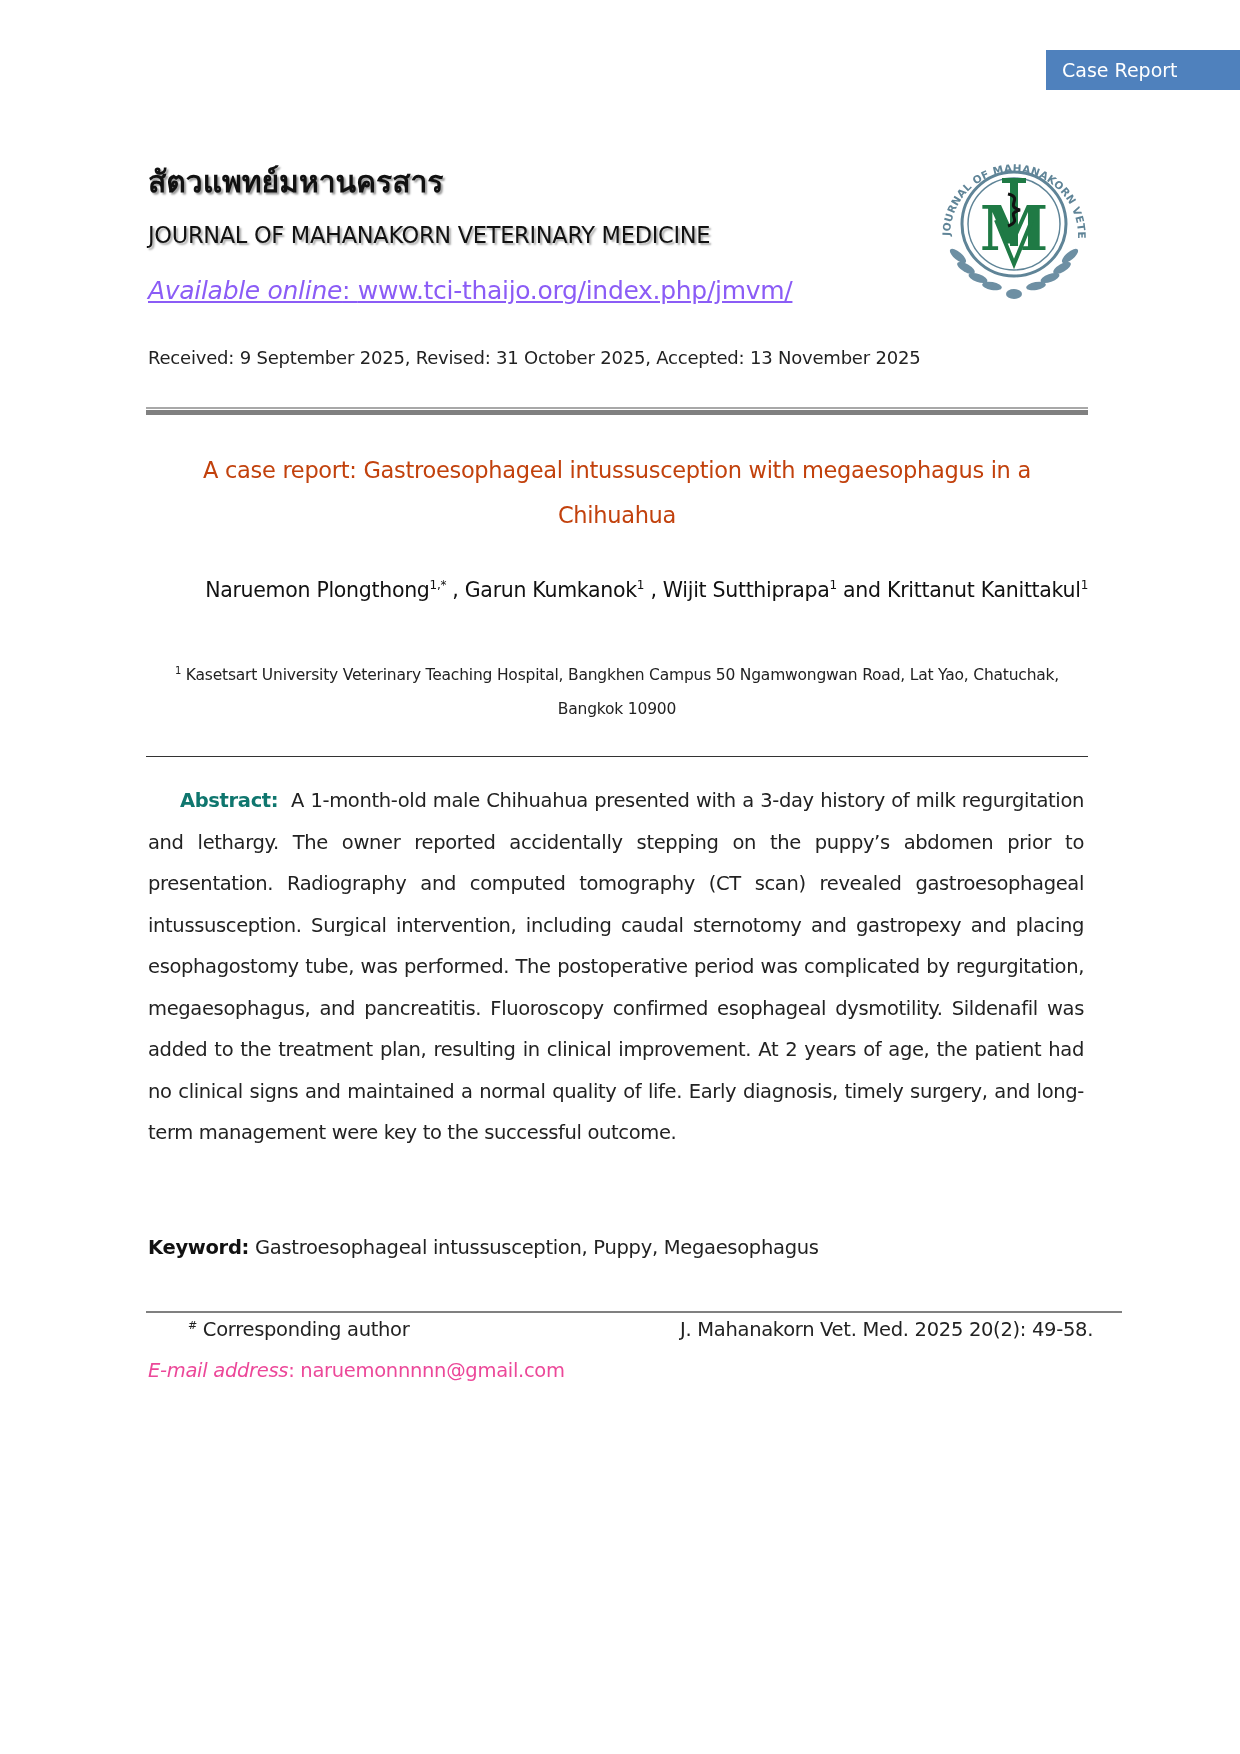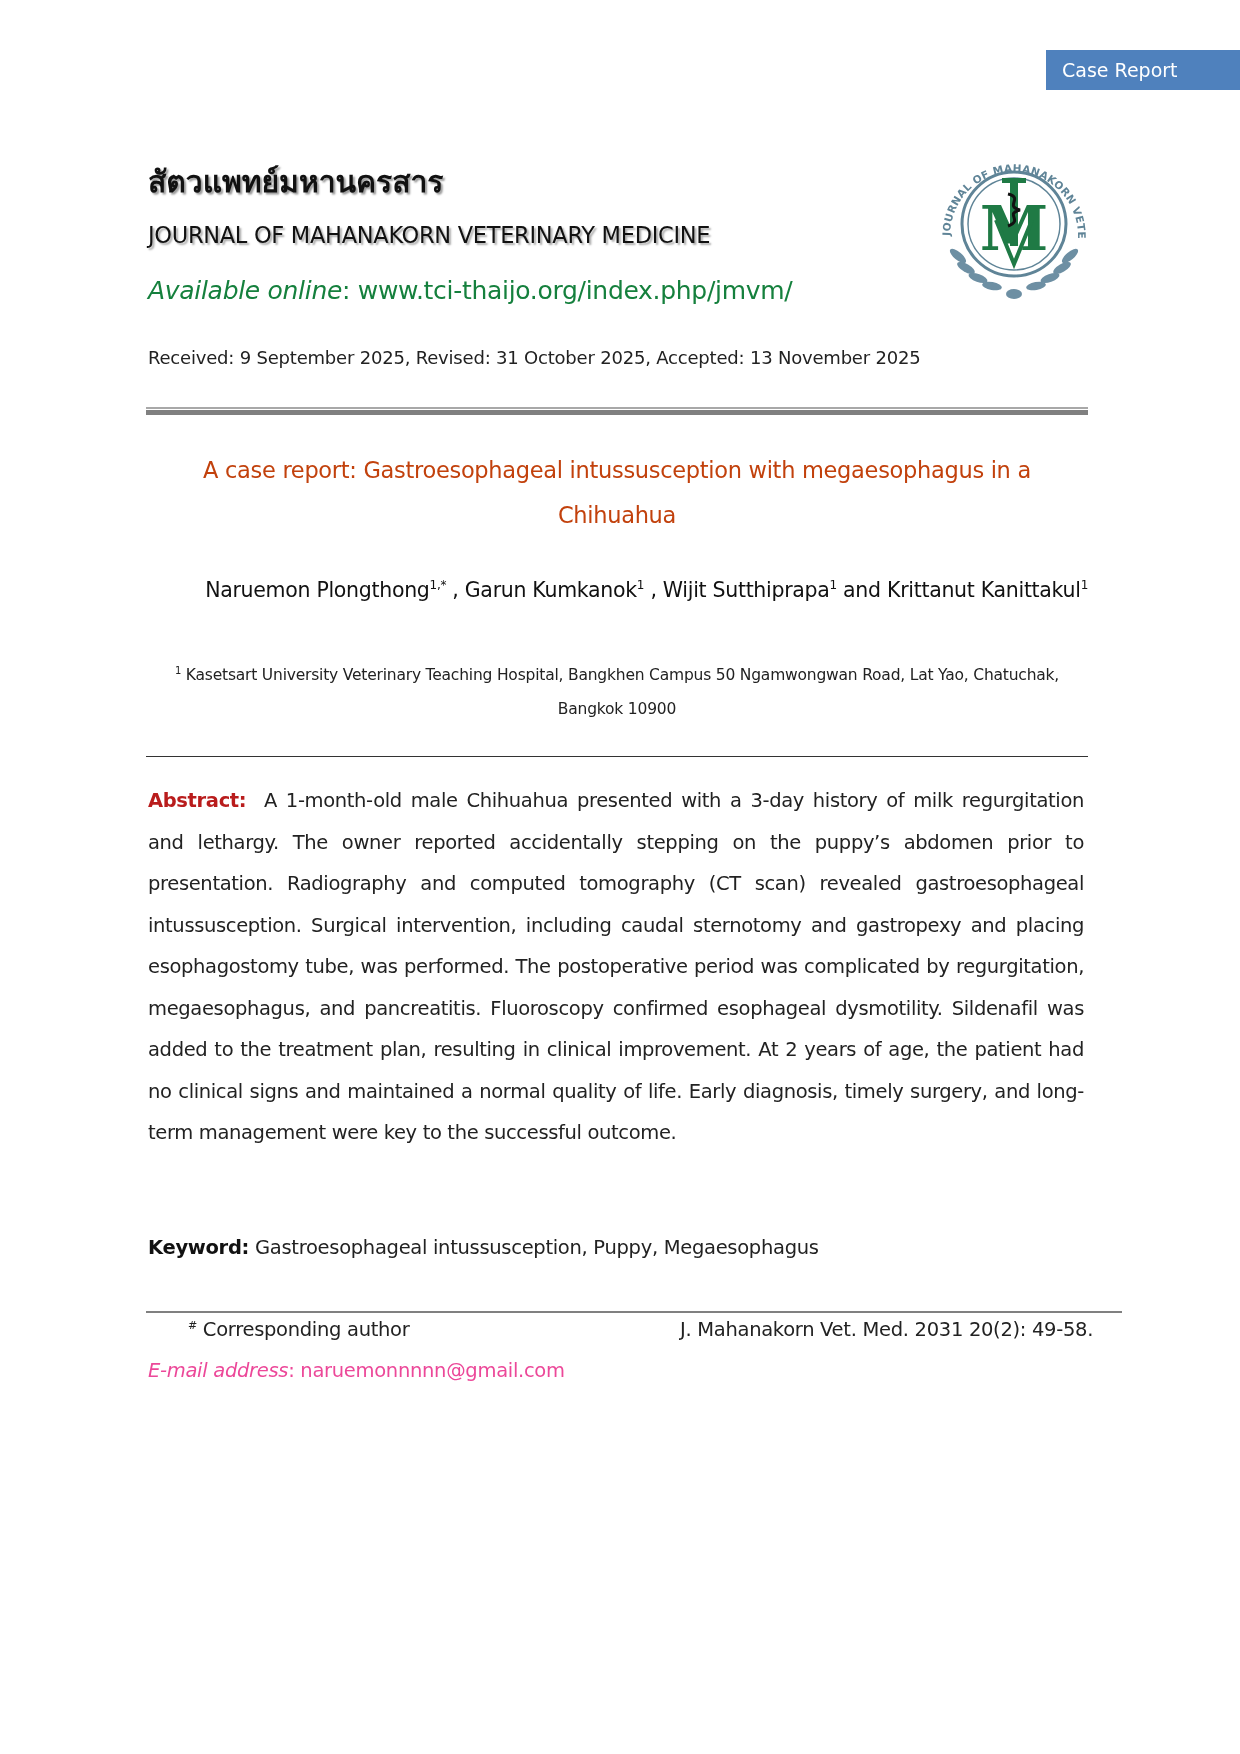--- a/index.html
+++ b/index.html
@@ -6,38 +6,38 @@
   body { width: 1240px; height: 1754px; position: relative; overflow: hidden;
          font-family: "DejaVu Sans", sans-serif; color: #111; }
   .abs { position: absolute; }
   .badge { left: 1046px; top: 50px; width: 204px; height: 40px; background: #4f81bd;
            color: #fff; font-size: 19px; line-height: 40px; box-sizing: border-box; padding-left: 16px;
            font-family: "DejaVu Sans", sans-serif; }
   .thai-title { left: 148px; top: 158px; font-size: 30px; font-weight: bold; color: #111;
                 text-shadow: 2px 2px 2px #9a9a9a; font-family: "DejaVu Sans", sans-serif; }
   .journal-name { left: 148px; top: 222px; font-size: 22.5px; color: #111; letter-spacing: -0.3px;
                   text-shadow: 2px 2px 2px #aaaaaa; font-family: "DejaVu Sans", sans-serif; }
-  .online { left: 148px; top: 276px; font-size: 25px; color: #15803d; letter-spacing: -0.3px; }
+  .online { left: 148px; top: 276px; font-size: 25px; color: #8b5cf6; letter-spacing: -0.3px; text-decoration: underline; }
   .online i { font-style: italic; }
   .dates { left: 148px; top: 347px; font-size: 18px; color: #222; letter-spacing: -0.2px; }
   .rule-double { left: 146px; top: 407px; width: 942px; height: 8px; }
   .rule-double .a { position:absolute; left:0; top:0; width:100%; height:2px; background:#a8a8a8; }
   .rule-double .b { position:absolute; left:0; top:3px; width:100%; height:5px; background:#808080; }
   .title { left: 146px; width: 942px; top: 448px; text-align: center; font-size: 22.5px;
            line-height: 45px; letter-spacing: -0.3px; color: #c2410c; }
   .authors { left: 146px; width: 942px; top: 578px; text-align: right; font-size: 20.5px; color: #111;
              letter-spacing: -0.3px; }
   .authors sup { font-size: 12px; vertical-align: 8px; line-height: 0; }
   .affil { left: 150px; width: 934px; top: 658px; text-align: center; font-size: 15.5px; line-height: 34px; color: #222;
            letter-spacing: -0.2px; }
   .affil sup { font-size: 10px; vertical-align: 6px; line-height: 0; }
   .rule-single { left: 146px; top: 756px; width: 942px; height: 1px; background: #333; }
   .abstract { left: 148px; width: 936px; top: 780px; font-size: 19.5px; line-height: 41.5px; color: #222;
               text-align: justify; letter-spacing: -0.35px; }
-  .abstract b { font-weight: bold; color: #b91c1c; }
+  .abstract b { font-weight: bold; color: #0f766e; margin-left: 32px; }
   .keyword { left: 148px; top: 1236px; font-size: 19.5px; color: #222; letter-spacing: -0.3px; }
   .keyword b { color: #111; }
   .rule-foot { left: 146px; top: 1311px; width: 976px; height: 2px; background: #808080; }
   .corr { left: 148px; top: 1318px; font-size: 19.5px; color: #222; letter-spacing: -0.3px; margin-left: 40px; }
   .corr sup { font-size: 11px; vertical-align: 7px; line-height: 0; }
   .citation { left: 680px; top: 1318px; font-size: 19.5px; color: #222; letter-spacing: -0.3px; }
   .email { left: 148px; top: 1359px; font-size: 19.5px; color: #ec4899; letter-spacing: -0.3px; }
   .email i { font-style: italic; }
   .logo { left: 928px; top: 138px; width: 172px; height: 172px; }
 </style>
@@ -110,16 +110,16 @@
 
 <div class="abs keyword">
   <b>Keyword:</b><span> Gastroesophageal intussusception, Puppy, Megaesophagus</span>
 </div>
 
 <div class="abs rule-foot"></div>
 
 <div class="abs corr">
   <sup>#</sup><span> Corresponding author</span>
 </div>
-<div class="abs citation">J. Mahanakorn Vet. Med. 2031 20(2): 49-58.</div>
+<div class="abs citation">J. Mahanakorn Vet. Med. 2025 20(2): 49-58.</div>
 <div class="abs email">
   <i>E-mail address</i><span>: </span><span>naruemonnnnn@gmail.com</span>
 </div>
 
 </body></html>

